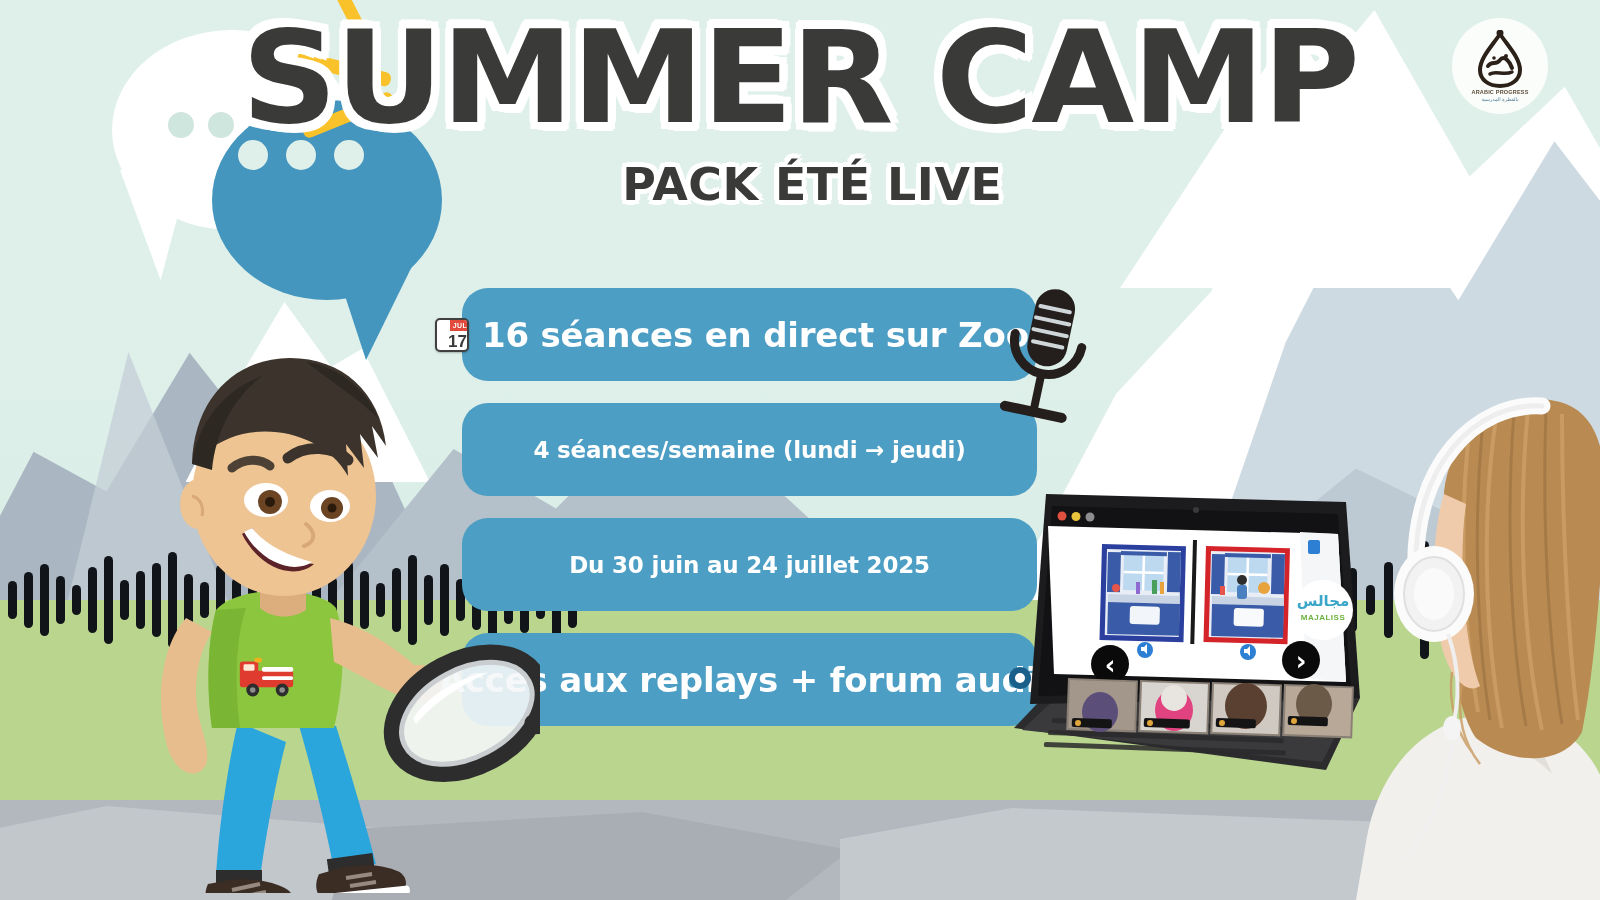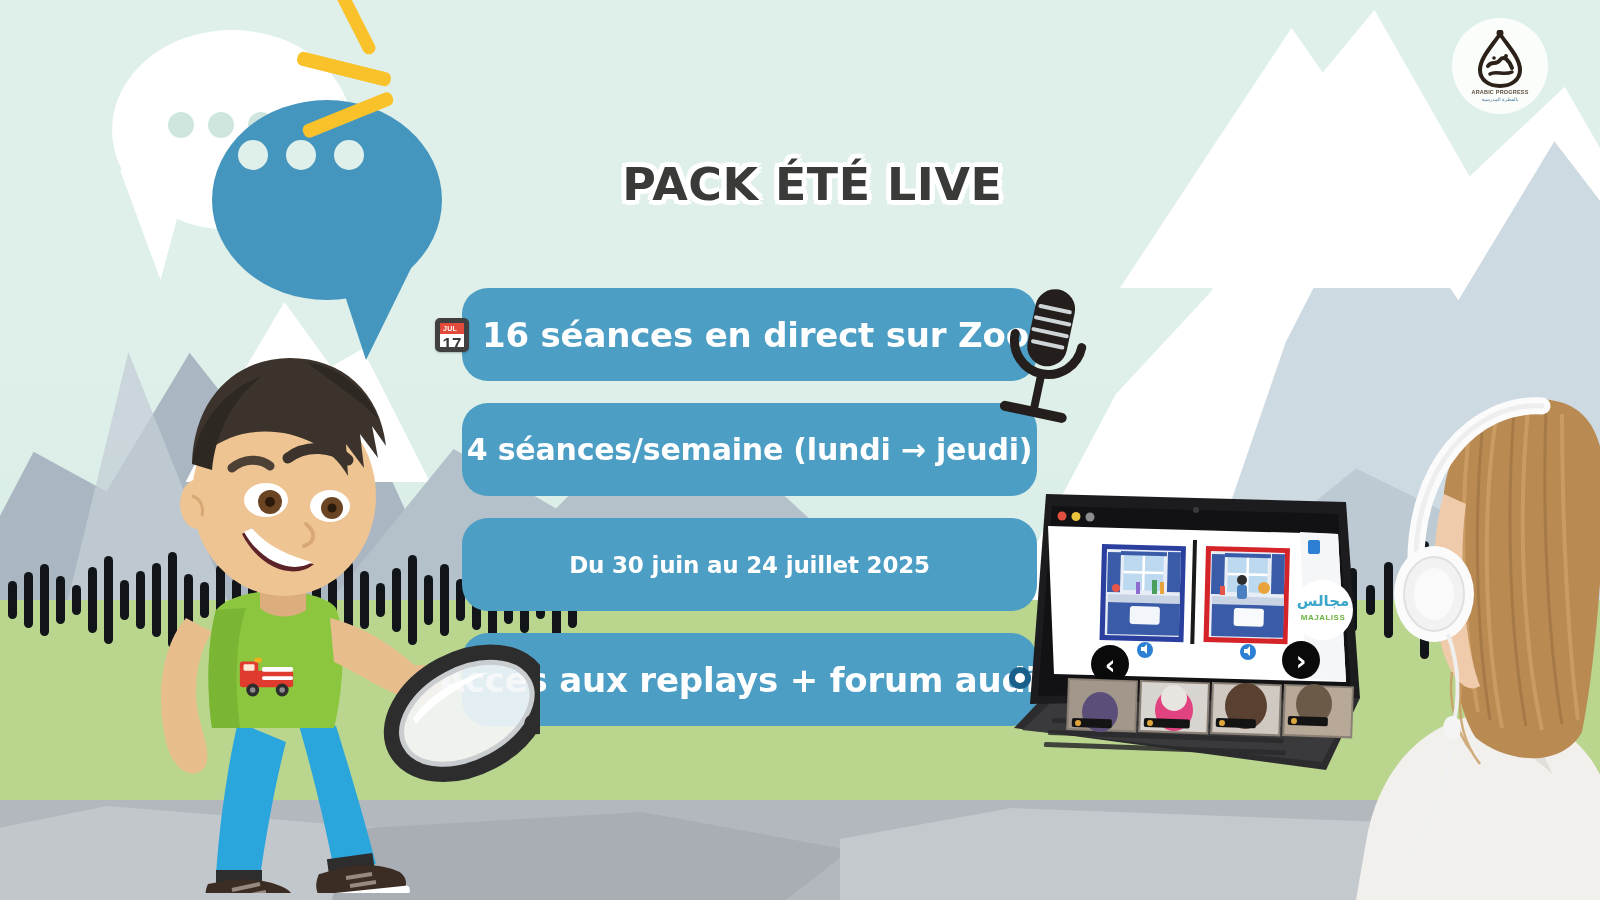--- a/index.html
+++ b/index.html
@@ -183,29 +183,30 @@
   }
   .pill-text {
     font-family:"DejaVu Sans", sans-serif;
     font-weight:700;
     color:#ffffff;
     font-size:35px;
     white-space:nowrap;
     letter-spacing:-.2px;
   }
   .pill-1 .pill-text { font-size:34px; }
-  .pill-2 .pill-text { font-size:30px; }
+  .pill-2 .pill-text { font-size:23px; }
   .pill-3 .pill-text { font-size:23px; }
   .pill-4 .pill-text { font-size:34px; }
   
   .cal-icon {
     width:34px; height:34px; border-radius:5px; background:#fff;
-    border:5px solid #404040; margin-right:13px; flex:0 0 auto;
+    border:2px solid #404040; margin-right:13px; flex:0 0 auto;
     display:flex; flex-direction:column; overflow:hidden;
     box-shadow:0 1px 2px rgba(0,0,0,.25);
+    align-items:flex-end;
   }
   .cal-top {
     height:11px; background:#e24b3c; color:#fff; font-size:7px;
     font-weight:700; line-height:11px; text-align:left; padding-left:3px;
     font-family:"Liberation Sans", sans-serif; letter-spacing:.3px;
   }
   .cal-day {
     flex:1; color:#3a3a38; font-size:17px; font-weight:700;
     line-height:22px; text-align:center;
     font-family:"Liberation Sans", sans-serif;
@@ -323,20 +324,23 @@
   <div class="bubble bubble-blue"></div>
   <div class="dots dots-blue">
       <i></i>
       <i></i>
       <i></i>
     </div>
   <div class="ray ray-1"></div>
   <div class="ray ray-2"></div>
   <div class="ray ray-3"></div>
 
+  <div class="title-wrap">
+    <span class="title">SUMMER CAMP</span>
+  </div>
   <div class="subtitle-wrap">
     <span class="subtitle">PACK ÉTÉ  LIVE</span>
   </div>
 
   <div class="pills">
 
     <div class="pill pill-1">
       <span class="cal-icon">
         <span class="cal-top">JUL</span>
         <span class="cal-day">17</span>

